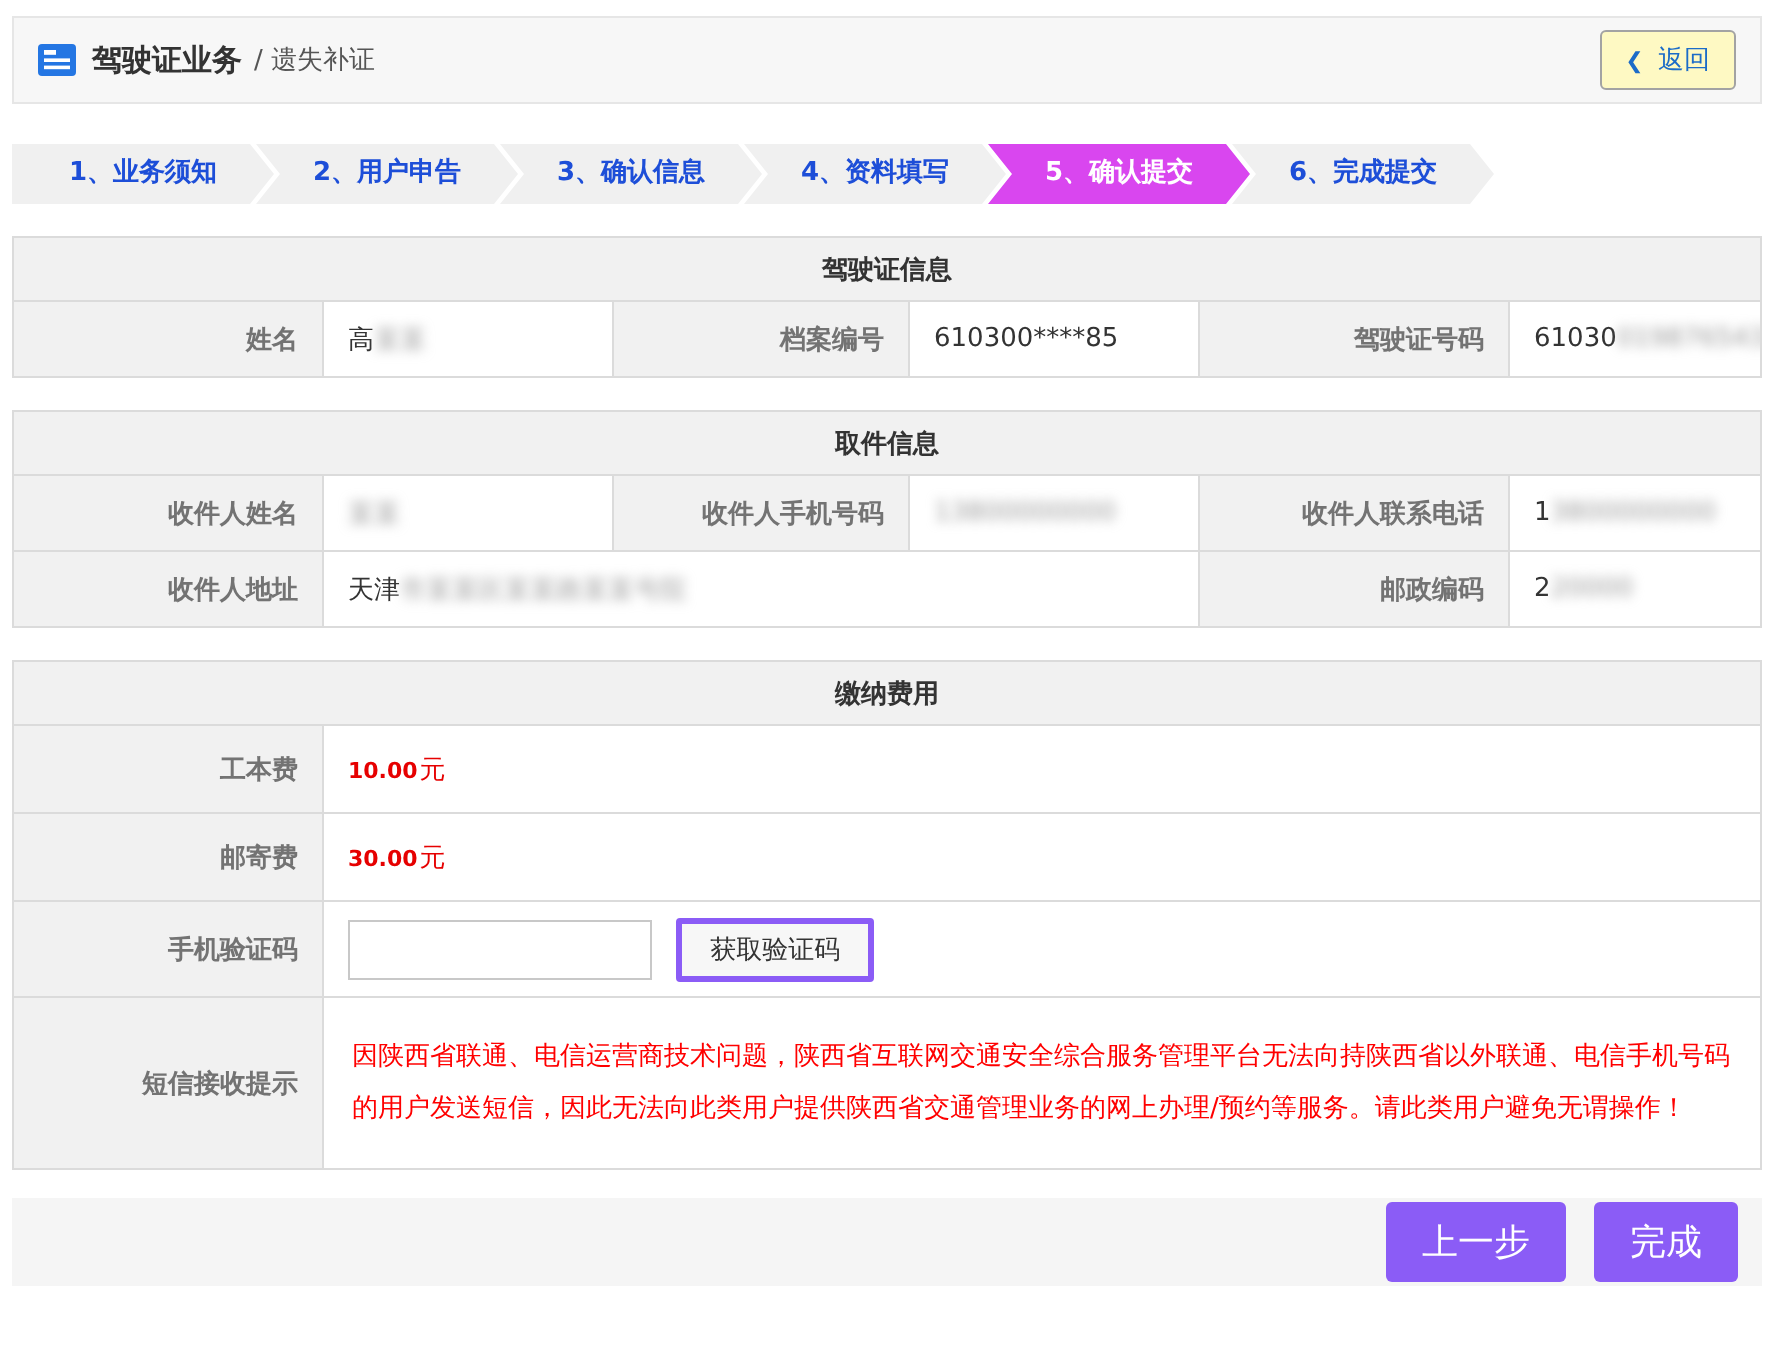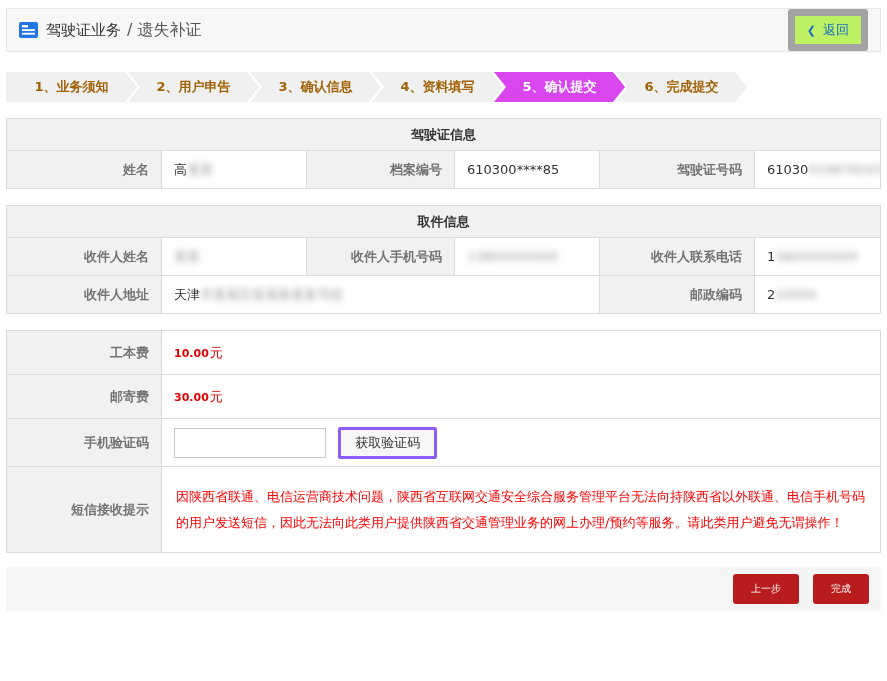--- a/index.html
+++ b/index.html
@@ -13,36 +13,36 @@
   .page { width: 887px; margin: 0 auto; padding: 8px 6px 10px 6px; }
 
   
   .header {
     display: flex; align-items: center;
     background: #f7f7f7;
     border: 1px solid #e6e6e6;
     height: 44px; padding: 0 12px;
   }
   .hicon { display: inline-flex; margin-right: 8px; }
-  .htitle { font-size: 15px; font-weight: normal; color: #333; }
-  .hsub { font-size: 16px; color: #555; margin-left: 6px; }
+  .htitle { font-size: 15px; font-weight: bold; color: #333; }
+  .hsub { font-size: 13px; color: #555; margin-left: 6px; }
   .back-btn {
     margin-left: auto;
-    background: #bef264; border: 7px solid #a3a3a3; border-radius: 3px;
+    background: #fef9c3; border: 1px solid #a3a3a3; border-radius: 3px;
     color: #1c6cc8; font-size: 13px; padding: 5px 12px; cursor: pointer;
     font-family: inherit;
   }
   .back-btn .arr { font-size: 11px; margin-right: 3px; }
 
   
   .steps { display: flex; margin-top: 20px; height: 30px; }
   .step {
     width: 131px; height: 30px; line-height: 30px;
     text-align: center; background: #f0f0f0;
-    color: #a16207; font-weight: bold; font-size: 13px;
+    color: #1d4ed8; font-weight: bold; font-size: 13px;
     clip-path: polygon(0 0, calc(100% - 12px) 0, 100% 50%, calc(100% - 12px) 100%, 0 100%, 12px 50%);
     margin-left: -9px;
     white-space: nowrap;
   }
   .step:first-child {
     margin-left: 0;
     clip-path: polygon(0 0, calc(100% - 12px) 0, 100% 50%, calc(100% - 12px) 100%, 0 100%);
   }
   .step.active { background: #d946ef; color: #fff; }
 
@@ -80,22 +80,22 @@
   .notice-cell { padding: 8px 14px !important; white-space: normal !important; }
   .notice-text { color: #ff0000; line-height: 26px; }
 
   
   .footer {
     margin-top: 14px; background: #f5f5f5; height: 44px;
     display: flex; align-items: center; justify-content: flex-end;
     padding: 0 12px; gap: 14px;
   }
   .btn-primary {
-    background: #b91c1c; color: #fff; border: none; border-radius: 3px;
-    font-size: 10px; padding: 8px 18px; cursor: pointer; font-family: inherit;
+    background: #8b5cf6; color: #fff; border: none; border-radius: 3px;
+    font-size: 18px; padding: 8px 18px; cursor: pointer; font-family: inherit;
   }
 </style>
 </head>
 <body>
 
 <div class="page">
 
   <div class="header">
     <span class="hicon">
       <svg width="19" height="16" viewBox="0 0 19 16">
@@ -189,20 +189,23 @@
     </tr>
   </tbody>
     </table>
 
   <table class="sec">
     <colgroup>
       <col style="width:155px">
         <col>
     </colgroup>
     <tbody>
+        <tr>
+      <td class="sec-title" colspan="2">缴纳费用</td>
+    </tr>
     <tr class="fee-row">
       <td class="lbl">工本费</td>
       <td class="val">
         <span class="fee-num">10.00</span><span class="fee-unit">元</span>
       </td>
     </tr>
     <tr class="fee-row">
       <td class="lbl">邮寄费</td>
       <td class="val">
         <span class="fee-num">30.00</span><span class="fee-unit">元</span>

